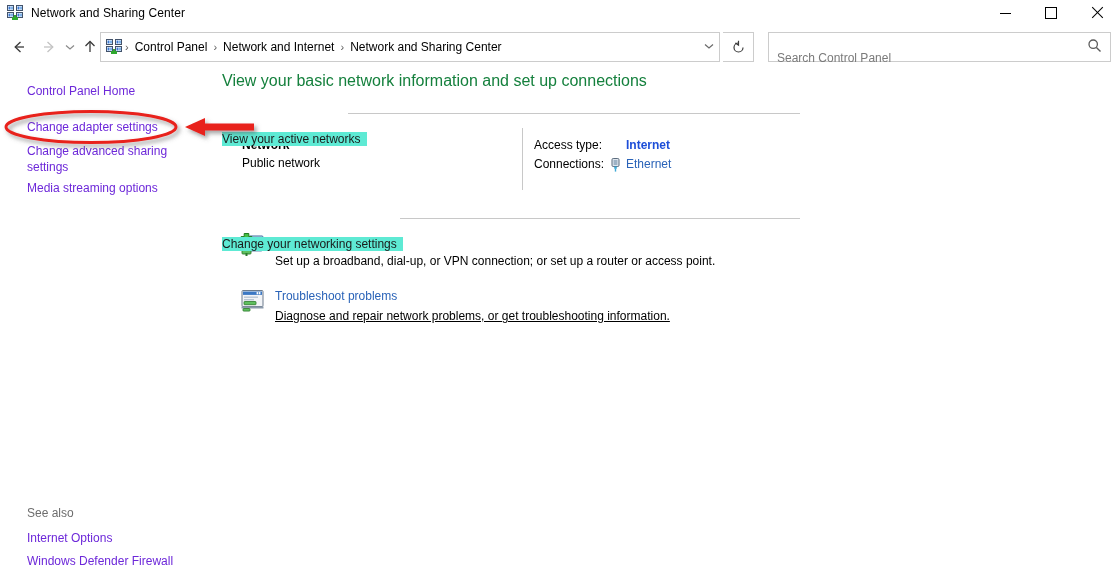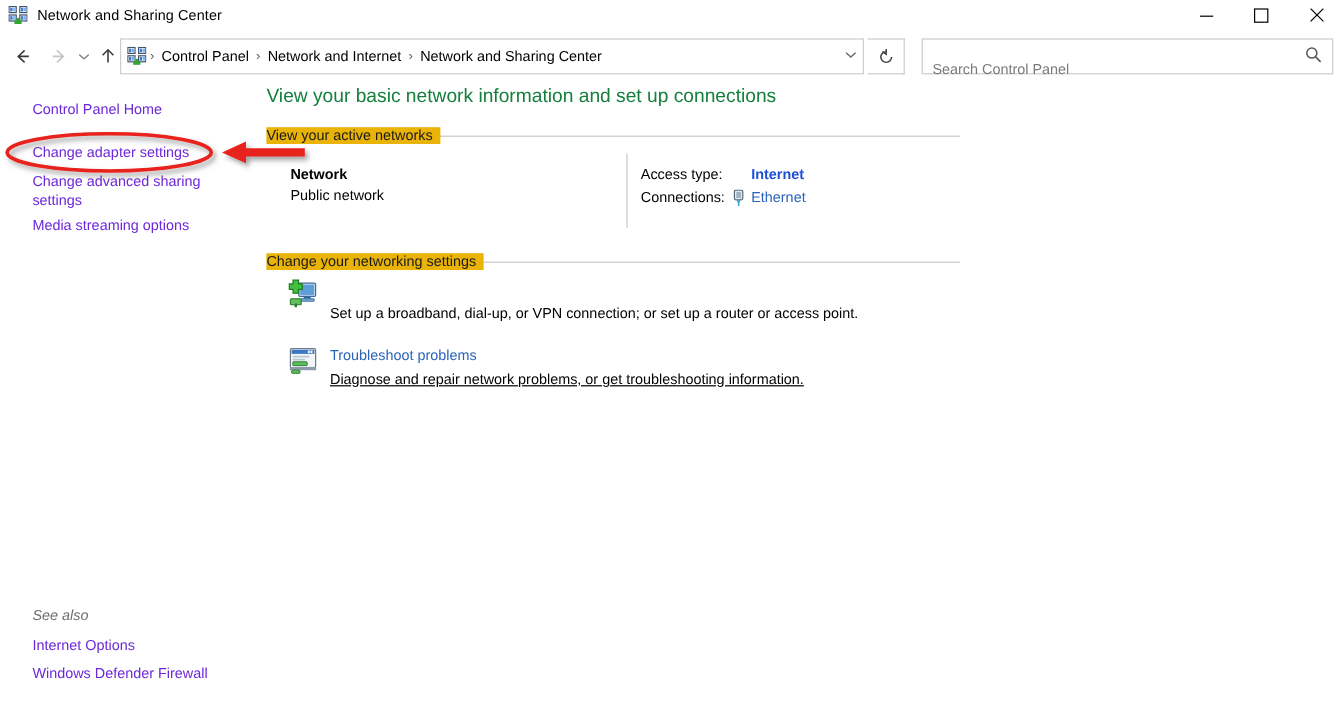--- a/index.html
+++ b/index.html
@@ -178,43 +178,43 @@
     position: absolute;
     font-size: 12px;
     color: #6d28d9;
     cursor: default;
     line-height: 16px;
   }
   .see-also-label {
     position: absolute;
     font-size: 12px;
     color: #6d6d6d;
-    font-style: italic;
   }
 
   
   .content {
     position: absolute;
     left: 218px; top: 64px;
     width: 902px; height: 524px;
   }
   .page-heading {
     position: absolute;
     left: 4px; top: 8px;
     font-size: 16px;
     color: #15803d;
     white-space: nowrap;
   }
   .section-label {
     position: absolute;
     font-size: 12px;
     color: #1a1a1a;
-    background: #eab308;
+    background: #5eead4;
     padding-right: 6px;
     z-index: 2;
+    margin-top: 26px;
   }
   .section-rule {
     position: absolute;
     height: 1px;
     background: #c8c8c8;
     z-index: 1;
   }
   .vdivider {
     position: absolute;
     width: 1px;

